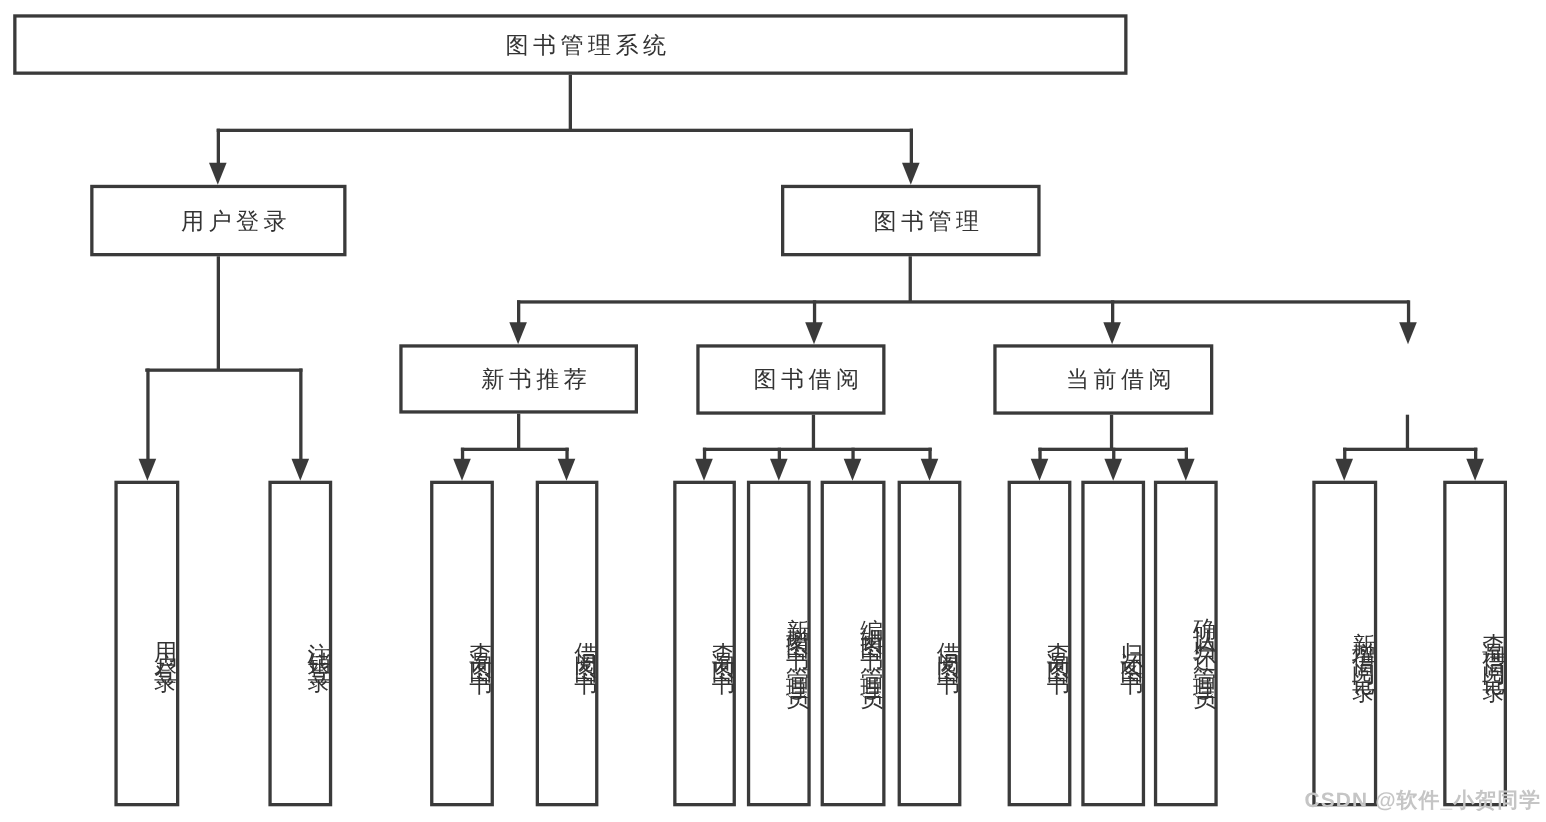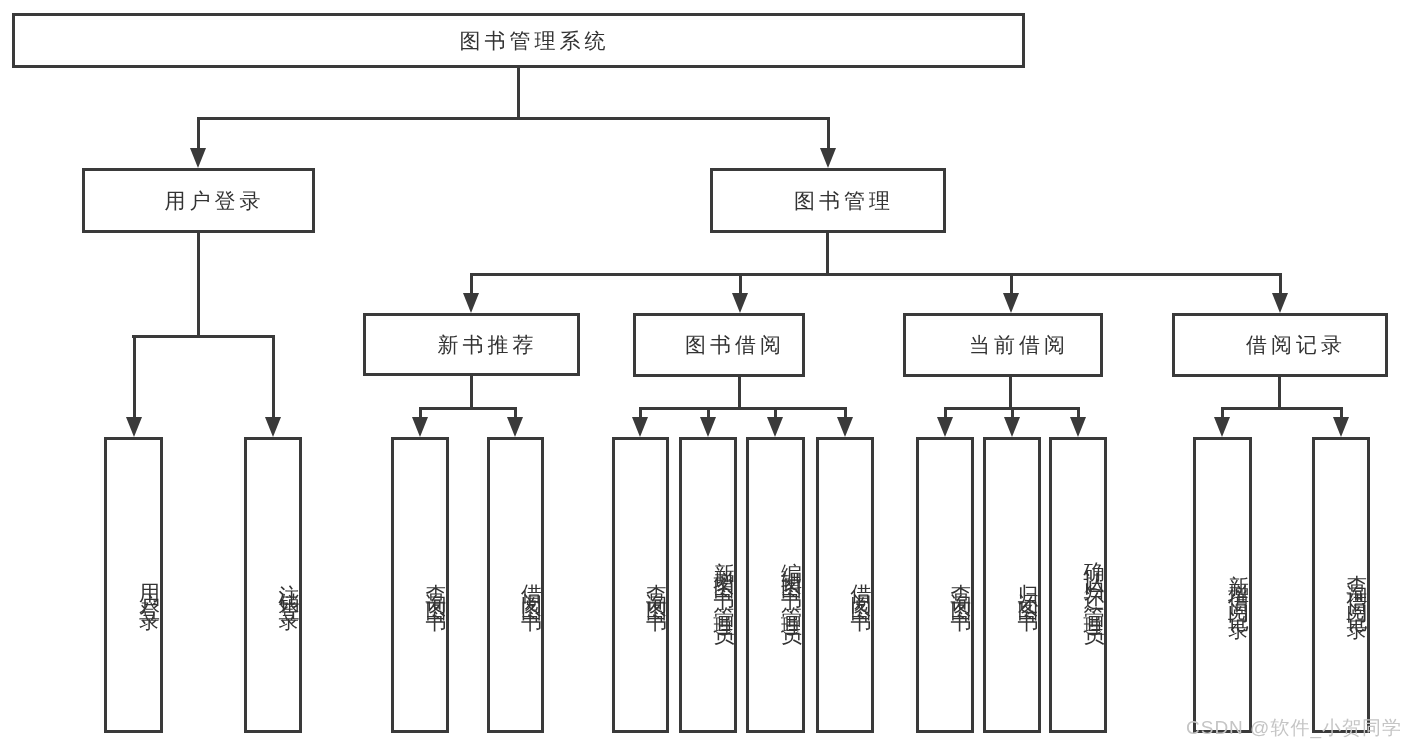--- a/index.html
+++ b/index.html
@@ -64,20 +64,21 @@
     border-top:20px solid var(--line);
   }
   .watermark{
     position:absolute;
     left:1186px;top:715px;
     font-size:19px;
     letter-spacing:1px;
     color:var(--watermark);
     white-space:nowrap;
     z-index:5;
+    font-weight:bold;
   }
 </style>
 </head>
 <body>
 
 <div class="stage">
 
   <div class="node" style="left:12px;top:13px;width:1013px;height:55px">
     <span class="hlbl">图书管理系统</span>
   </div>
@@ -90,23 +91,20 @@
   </div>
 
   <div class="node" style="left:363px;top:313px;width:217px;height:63px">
     <span class="hlbl">新书推荐</span>
   </div>
   <div class="node" style="left:633px;top:313px;width:172px;height:64px">
     <span class="hlbl">图书借阅</span>
   </div>
   <div class="node" style="left:903px;top:313px;width:200px;height:64px">
     <span class="hlbl">当前借阅</span>
-  </div>
-  <div class="node" style="left:1172px;top:313px;width:216px;height:64px">
-    <span class="hlbl">借阅记录</span>
   </div>
 
   <div class="node leaf" style="left:104px;top:437px;width:59px;height:296px">
     <span class="vlbl">用户登录</span>
   </div>
   <div class="node leaf" style="left:244px;top:437px;width:58px;height:296px">
     <span class="vlbl">注销登录</span>
   </div>
 
   <div class="node leaf" style="left:391px;top:437px;width:58px;height:296px">

